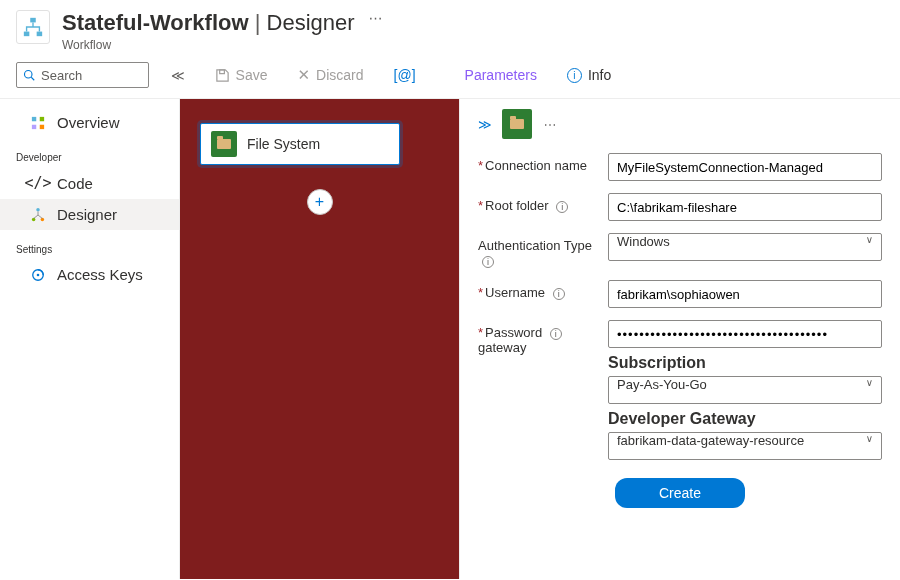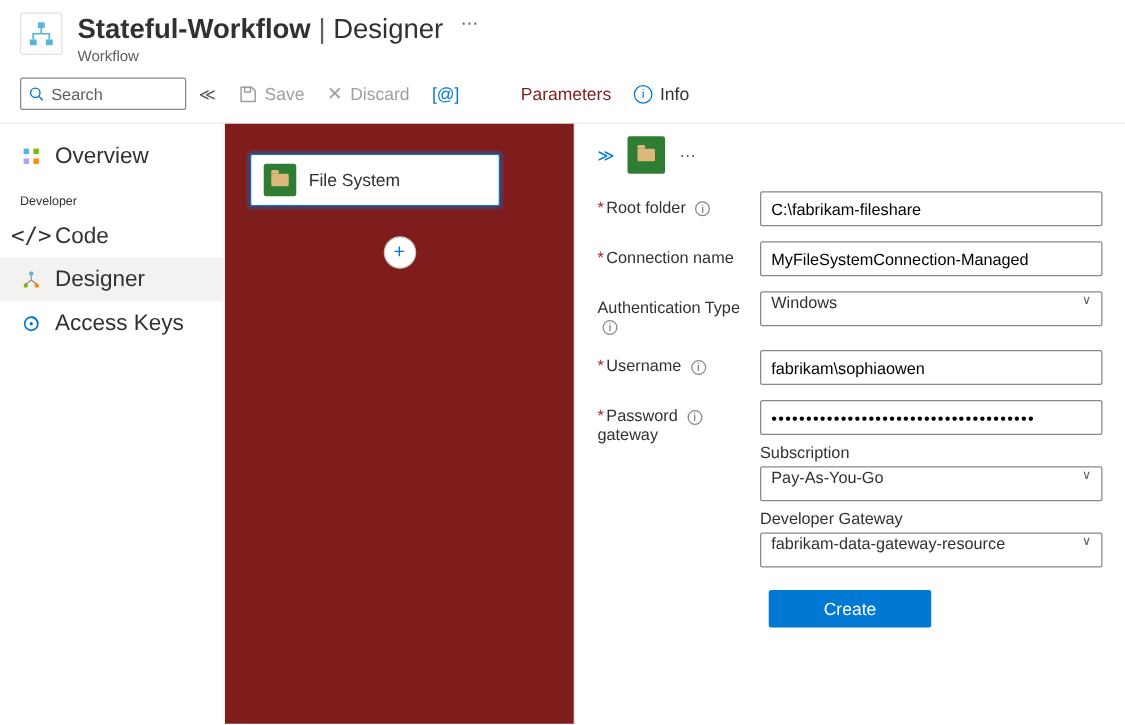--- a/index.html
+++ b/index.html
@@ -2,32 +2,32 @@
 <html><head>
 <meta charset="utf-8">
 <style>
   * { box-sizing: border-box; font-family: "Segoe UI", Arial, sans-serif; }
   body { margin: 0; width: 900px; height: 580px; background: #fff; color: #323130; font-size: 13px; overflow: hidden; }
   .header { padding: 10px 16px 6px 16px; display: flex; align-items: flex-start; }
   .header-icon { width:34px;height:34px;background:#fff;border:1px solid #e1e1e1;border-radius:3px;display:flex;align-items:center;justify-content:center;margin-right:12px; }
   .header-title { font-size:22px; font-weight:600;}
   .header-sub { color:#605e5c; font-size:12px; margin-top:2px;}
   .header-more { margin-left:14px; color:#605e5c; font-size:14px;}
-  .toolbar-row { display:flex; align-items:center; padding:4px 16px 10px 16px; border-bottom:1px solid #ededed;}
+  .toolbar-row { display:flex; align-items:center; padding:4px 16px 10px 16px; border-bottom:1px solid #ededed;gap:12px;}
   .search-box { display:flex; align-items:center; border:1px solid #8a8886; border-radius:2px; width:133px; height:26px; padding:0 6px; color:#605e5c;}
   .search-box svg{margin-right:6px;}
   .chev-collapse { color:#605e5c; margin:0 18px 0 10px; font-size:13px;}
   .tb-btn { display:flex; align-items:center; margin-right:18px; color:#a19f9d; font-size:14px;}
   .tb-btn.active{color:#323130;}
   .tb-btn svg, .tb-btn .glyph{margin-right:6px;}
   .tb-params{color:#0078d4;}
   .tb-info{color:#0078d4;}
   .main { display:flex; height:calc(580px - 100px);}
   .sidebar { width:180px; border-right:1px solid #ededed; padding-top:8px;}
-  .side-item { display:flex; align-items:center; padding:7px 16px; cursor:pointer; font-size:18px;}
+  .side-item { display:flex; align-items:center; padding:7px 29px; cursor:pointer; font-size:15px;}
   .side-item.selected{background:#f3f2f1;}
   .side-item .icon{width:18px;margin-right:10px;display:flex;justify-content:center;}
   .side-heading{padding:14px 16px 4px 16px;color:#323130;font-size:10px;font-weight:400;}
   .canvas { flex:1; background:#7f1d1d; position:relative; padding:24px 20px; border-right:1px solid #ededed;}
   .node { background:#fff; border:1px solid #0078d4; box-shadow:0 0 0 3px rgba(0,120,212,.25); border-radius:2px; width:200px; height:42px; display:flex; align-items:center; padding:0 10px;}
   .node-icon{width:26px;height:26px;background:#2e7d32;border-radius:2px;display:flex;align-items:center;justify-content:center;margin-right:10px;}
   .add-btn{width:26px;height:26px;border:1px solid #c8c6c4;border-radius:50%;background:#fff;display:flex;align-items:center;justify-content:center;color:#0078d4;margin:24px auto 0;font-size:16px;}
   .panel { width:440px; padding:10px 18px 18px 18px; overflow:auto;}
   .panel-header{display:flex;align-items:center;margin-bottom:14px;}
   .panel-header .chev{color:#0078d4;font-size:13px;margin-right:10px;}
@@ -36,22 +36,22 @@
   .panel-header .more{color:#605e5c;}
   .tab{display:inline-block;font-size:14px;padding:6px 0;border-bottom:3px solid #0078d4;margin-bottom:18px;}
   .form-row{display:flex;align-items:flex-start;margin-bottom:12px;}
   .form-label{width:130px;padding-top:5px;font-size:13px;color:#323130;}
   .form-label .req{color:#a4262c;margin-right:2px;}
   .form-label .info{display:inline-block;width:12px;height:12px;border:1px solid #8a8886;border-radius:50%;font-size:9px;line-height:11px;text-align:center;color:#605e5c;margin-left:4px;vertical-align:middle;}
   .form-field{flex:1;}
   input.text, .select{width:100%;height:28px;border:1px solid #8a8886;border-radius:2px;padding:0 8px;font-size:13px;background:#fff;}
   .select{display:flex;align-items:flex-start;justify-content:space-between;}
   .select .car{color:#605e5c;font-size:10px;}
-  .sub-label{font-size:13px;font-weight:400;margin:6px 0 4px;}
-  .create-btn{display:block;margin:18px auto 0;background:#0078d4;color:#fff;border:none;width:130px;height:30px;font-size:14px;border-radius:2px;}
+  .sub-label{font-size:16px;font-weight:700;margin:6px 0 4px;}
+  .create-btn{display:block;margin:18px auto 0;background:#0078d4;color:#fff;border:none;width:130px;height:30px;font-size:14px;border-radius:12px;}
   .folder-icon{display:inline-block;width:14px;height:10px;background:#dcb67a;border-radius:1px;position:relative;}
   .folder-icon::before{content:"";position:absolute;top:-3px;left:0;width:6px;height:3px;background:#dcb67a;border-radius:1px 1px 0 0;}
 </style>
 </head>
 <body>
 
 <div class="header">
   <div class="header-icon">
     <svg width="22" height="22" viewBox="0 0 24 24">
         <rect x="9" y="2" width="6" height="5" fill="#59b4d9"></rect>
@@ -86,21 +86,21 @@
         <rect x="5" y="2" width="5" height="4" fill="none" stroke="#a19f9d" stroke-width="1.3"></rect>
       </svg>
     <span>Save</span>
   </div>
   <div class="tb-btn">
     <span class="glyph" style="font-size:15px;">✕</span>
     <span>Discard</span>
   </div>
   <div class="tb-btn active tb-params">
     <span class="glyph" style="color:#0078d4;">[@]</span>
-    <span style="color:#7f1d1d;padding-left:43px;">Parameters</span>
+    <span style="color:#8b5cf6;padding-left:43px;">Parameters</span>
   </div>
   <div class="tb-btn active">
     <span class="glyph tb-info" style="display:inline-flex;width:15px;height:15px;border:1.3px solid #0078d4;border-radius:50%;align-items:center;justify-content:center;font-size:10px;">i</span>
     <span>Info</span>
   </div>
 </div>
 
 <div class="main">
 
   <div class="sidebar">
@@ -124,20 +124,21 @@
       <span class="icon">
         <svg width="14" height="14" viewBox="0 0 16 16">
             <circle cx="8" cy="2" r="2" fill="#59b4d9"></circle>
             <circle cx="3" cy="13" r="2" fill="#7fba00"></circle>
             <circle cx="13" cy="13" r="2" fill="#ff8c00"></circle>
             <path d="M8 4v4M8 8l-5 4M8 8l5 4" stroke="#888" stroke-width="1"></path>
           </svg>
       </span>
       <span>Designer</span>
     </div>
+    <div class="side-heading">Settings</div>
     <div class="side-item">
       <span class="icon">
         <svg width="14" height="14" viewBox="0 0 16 16">
             <circle cx="8" cy="8" r="6" fill="none" stroke="#0078d4" stroke-width="1.5"></circle>
             <path d="M8 2a6 6 0 016 6" stroke="#0078d4" stroke-width="1.5" fill="none"></path>
             <circle cx="8" cy="8" r="1.5" fill="#0078d4"></circle>
           </svg>
       </span>
       <span>Access Keys</span>
     </div>
@@ -157,26 +158,26 @@
     <div class="panel-header">
       <span class="chev">≫</span>
       <span class="pic">
           <span class="folder-icon"></span>
         </span>
       <span class="more">⋯</span>
     </div>
 
 
     <div class="form-row">
+      <div class="form-label"><span class="req">*</span><span>Connection name</span></div>
+      <div class="form-field"><input class="text" value="MyFileSystemConnection-Managed" style=""></div>
+    </div>
+    <div class="form-row">
       <div class="form-label"><span class="req">*</span><span>Root folder</span> <span class="info">i</span></div>
       <div class="form-field"><input class="text" value="C:\fabrikam-fileshare" style=""></div>
-    </div>
-    <div class="form-row">
-      <div class="form-label"><span class="req">*</span><span>Connection name</span></div>
-      <div class="form-field"><input class="text" value="MyFileSystemConnection-Managed" style=""></div>
     </div>
     <div class="form-row">
       <div class="form-label"><span>Authentication Type</span> <span class="info">i</span></div>
       <div class="form-field">
         <div class="select">
             <span>Windows</span>
             <span class="car">∨</span>
           </div>
       </div>
     </div>

